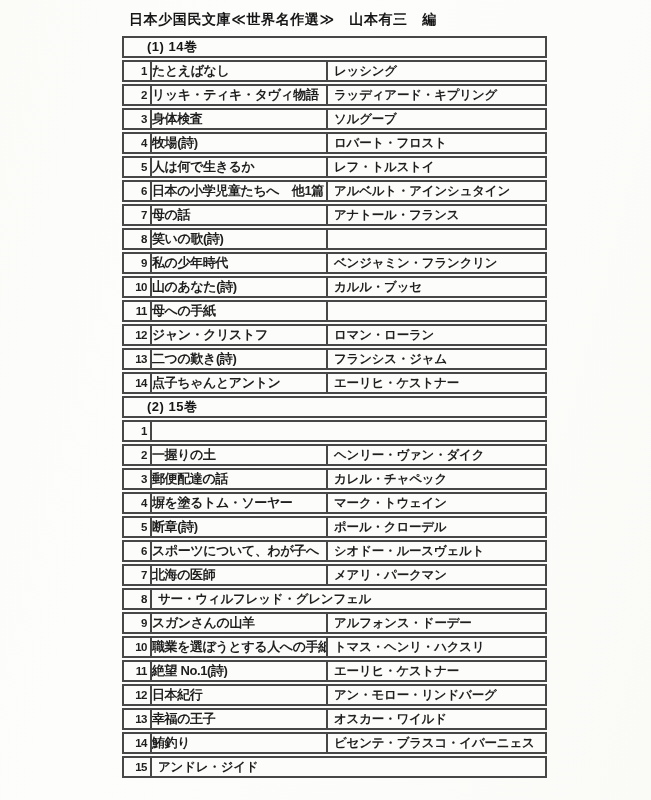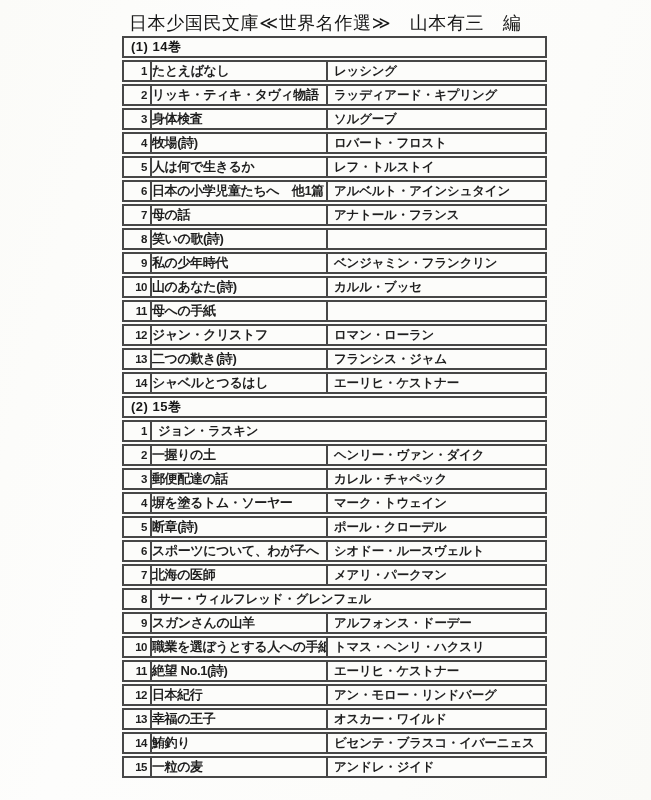--- a/index.html
+++ b/index.html
@@ -11,22 +11,22 @@
     position:relative;
     overflow:hidden;
   }
   .scan-page{
     position:absolute;inset:0;
     background:linear-gradient(105deg,#fbfbf8 0%,#fdfdfc 30%,#fcfcfa 70%,#fafaf7 100%);
   }
   .doc-title{
     position:absolute;
     left:129px;top:11px;
-    font-size:18px;
-    font-weight:400;
+    font-size:14px;
+    font-weight:700;
     letter-spacing:0.6px;
     color:#161616;
     white-space:nowrap;
     text-align:right;
   }
   .book-table{
     position:absolute;
     left:122px;top:36px;
     width:425px;
   }
@@ -35,21 +35,21 @@
     border:2px solid #474747;
     background:#fcfcfa;
     margin-bottom:2px;
     display:flex;
     align-items:center;
     height:22px;
   }
   .sec-header{
     font-size:13px;
     font-weight:700;
-    padding-left:7px;
+    padding-left:23px;
     letter-spacing:0.5px;
     color:#161616;
   }
   .row .cell{
     box-sizing:border-box;
     height:100%;
     display:flex;
     align-items:center;
     font-weight:600;
     white-space:nowrap;
@@ -142,27 +142,26 @@
     <div class="cell title">ジャン・クリストフ</div>
     <div class="cell author">ロマン・ローラン</div>
   </div>
       <div class="row">
     <div class="cell num">13</div>
     <div class="cell title">二つの歎き(詩)</div>
     <div class="cell author">フランシス・ジャム</div>
   </div>
       <div class="row">
     <div class="cell num">14</div>
-    <div class="cell title">シャベルとつるはし</div>
+    <div class="cell title">点子ちゃんとアントン</div>
     <div class="cell author">エーリヒ・ケストナー</div>
   </div>
       <div class="sec-header">(2) 15巻</div>
       <div class="row">
     <div class="cell num">1</div>
-    <div class="cell author">ジョン・ラスキン</div>
   </div>
       <div class="row">
     <div class="cell num">2</div>
     <div class="cell title">一握りの土</div>
     <div class="cell author">ヘンリー・ヴァン・ダイク</div>
   </div>
       <div class="row">
     <div class="cell num">3</div>
     <div class="cell title">郵便配達の話</div>
     <div class="cell author">カレル・チャペック</div>
@@ -216,17 +215,16 @@
     <div class="cell title">幸福の王子</div>
     <div class="cell author">オスカー・ワイルド</div>
   </div>
       <div class="row">
     <div class="cell num">14</div>
     <div class="cell title">鮪釣り</div>
     <div class="cell author">ビセンテ・ブラスコ・イバーニェス</div>
   </div>
       <div class="row">
     <div class="cell num">15</div>
-    <div class="cell title">一粒の麦</div>
     <div class="cell author">アンドレ・ジイド</div>
   </div>
     </div>
 </div>
 
 </body></html>

